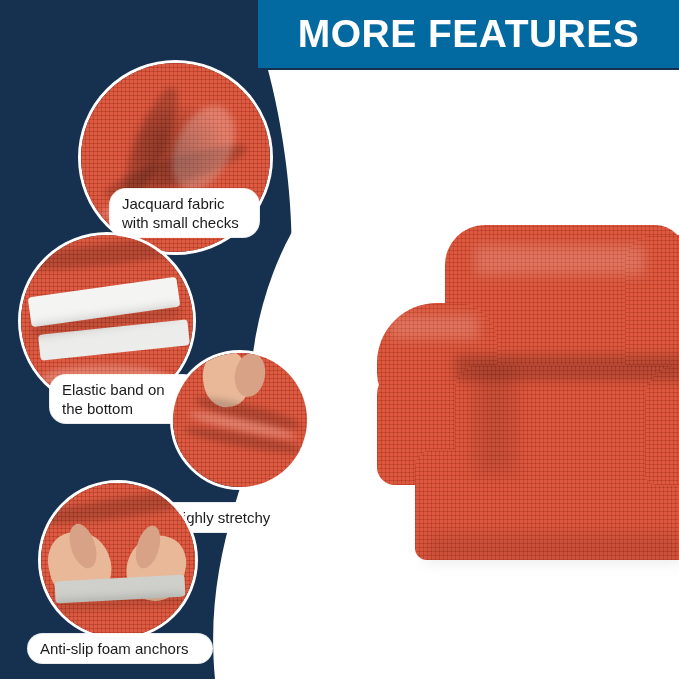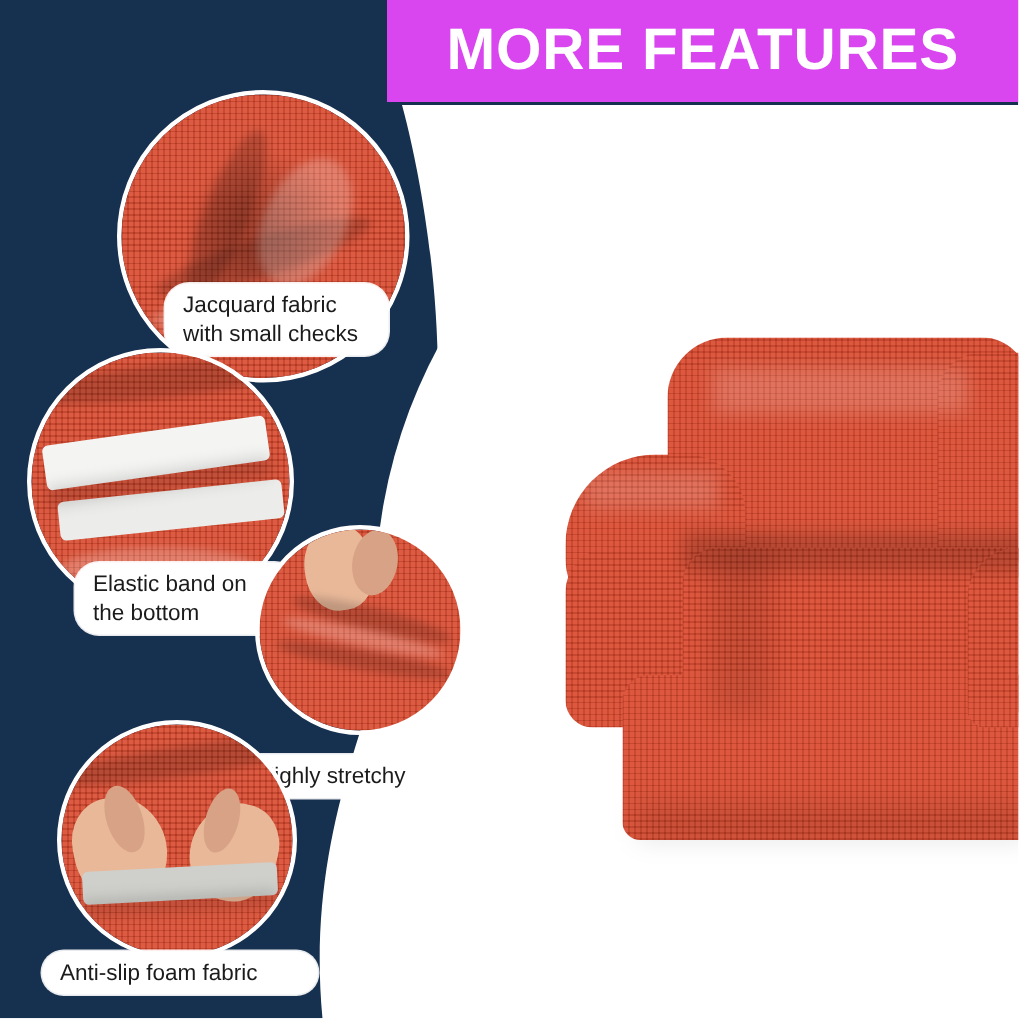--- a/index.html
+++ b/index.html
@@ -39,21 +39,21 @@
     border-top-left-radius: 300px 330px;
   }
 
   
   .title-bar {
     position: absolute;
     left: 258px;
     top: 0;
     width: 421px;
     height: 68px;
-    background: #d946ef;
+    background: #0369a1;
     display: flex;
     align-items: center;
     justify-content: center;
   }
   .title-text {
     color: #ffffff;
     font-size: 39px;
     font-weight: bold;
     letter-spacing: 0.5px;
     font-family: "Liberation Sans", sans-serif;
@@ -187,21 +187,21 @@
   <div class="bubble" style="left:38px; top:480px; width:160px; height:160px;">
     <div class="fabric tex-orange"></div>
     <div class="fold" style="left:-10px; top:14px; width:190px; height:20px; transform:rotate(-8deg);"></div>
     <div class="skin" style="left:8px; top:48px; width:62px; height:70px; border-radius:45% 55% 50% 50%; transform:rotate(-12deg);"></div>
     <div class="skin-d" style="left:30px; top:40px; width:24px; height:46px; border-radius:50%; transform:rotate(-18deg);"></div>
     <div class="skin" style="left:86px; top:52px; width:58px; height:66px; border-radius:55% 45% 50% 50%; transform:rotate(14deg);"></div>
     <div class="skin-d" style="left:96px; top:42px; width:22px; height:44px; border-radius:50%; transform:rotate(16deg);"></div>
     <div class="grey-band" style="left:14px; top:95px; width:130px; height:22px; transform:rotate(-3deg);"></div>
     <div class="shade" style="left:14px; top:114px; width:130px; height:10px; transform:rotate(-3deg);"></div>
   </div>
-  <div class="label" style="left:28px; top:634px; width:160px;">Anti-slip foam fabric</div>
+  <div class="label" style="left:28px; top:634px; width:160px;">Anti-slip foam anchors</div>
 
   <div class="sofa-wrap">
 
     <div class="sofa-part" style="left:90px; top:10px; width:240px; height:150px; border-radius:40px 30px 10px 10px;"></div>
 
     <div class="sofa-part" style="left:270px; top:20px; width:90px; height:150px; border-radius:30px 20px 0 0;"></div>
 
     <div class="sofa-part" style="left:22px; top:88px; width:120px; height:110px; border-radius:60px 40px 30px 40px;"></div>
     <div class="sofa-part" style="left:22px; top:150px; width:105px; height:120px; border-radius:30px 24px 18px 18px;"></div>
 

